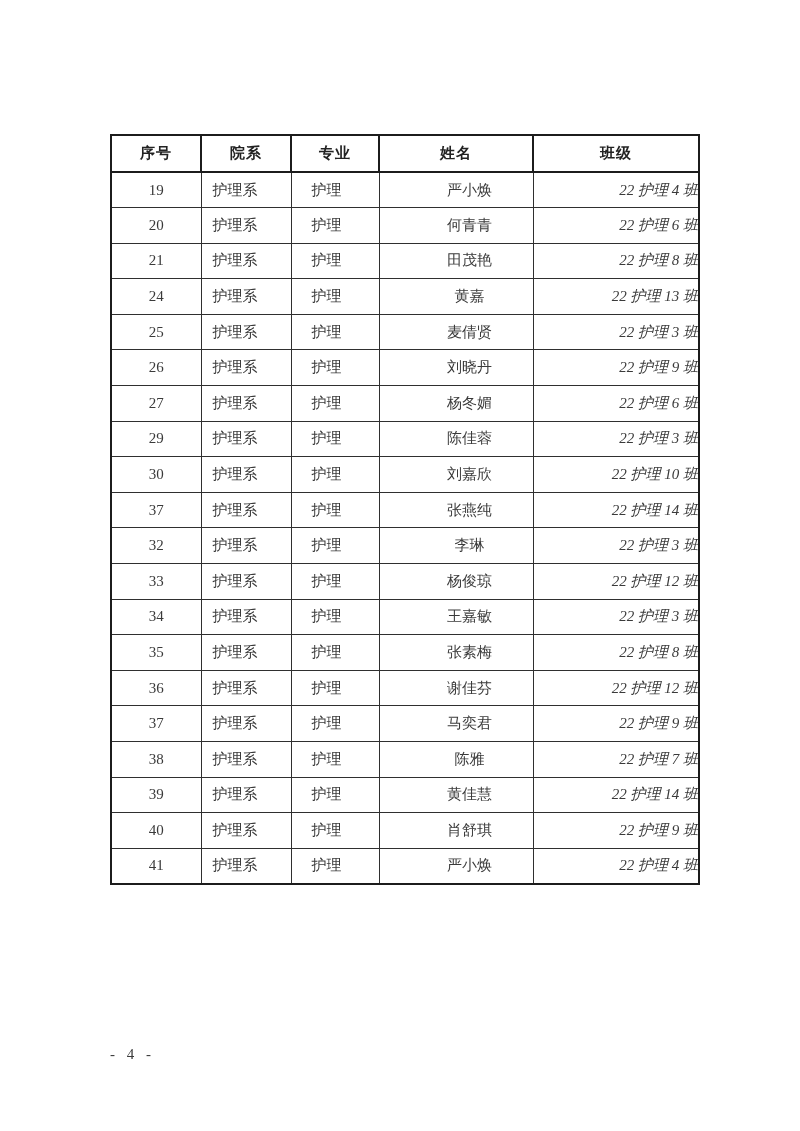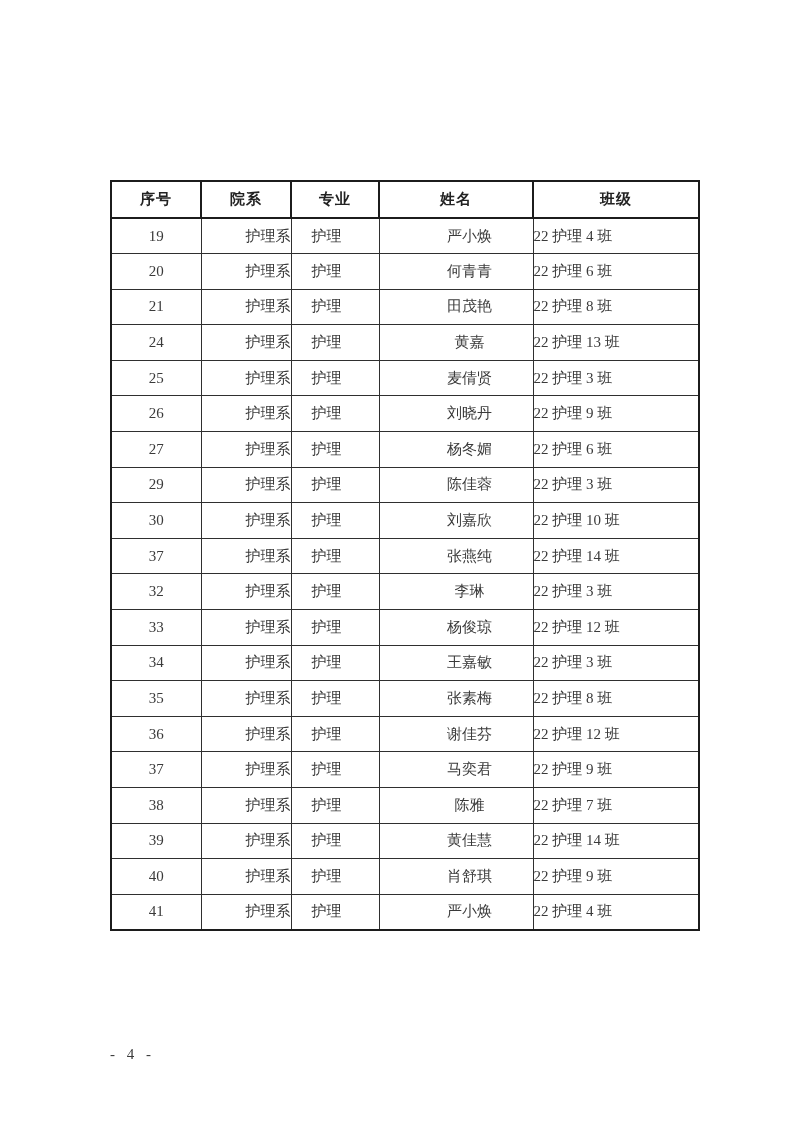--- a/index.html
+++ b/index.html
@@ -11,21 +11,20 @@
     background: #ffffff;
     font-family: "Liberation Serif", "DejaVu Serif", serif;
     color: #2e2e2e;
     overflow: hidden;
   }
   .table-wrap {
     position: absolute;
     left: 110px;
     top: 134px;
     width: 588px;
-    margin-top: 46px;
   }
   table.roster {
     width: 588px;
     border-collapse: collapse;
     table-layout: fixed;
     border: 2px solid #1c1c1c;
   }
   table.roster col.c0 { width: 90px; }
   table.roster col.c1 { width: 90px; }
   table.roster col.c2 { width: 88px; }
@@ -44,24 +43,24 @@
   table.roster td {
     border: 1px solid #2f2f2f;
     height: 35.6px;
     font-size: 15px;
     vertical-align: middle;
     color: #3a3a3a;
     white-space: nowrap;
     overflow: hidden;
   }
   table.roster td.col-0 { text-align: center; }
-  table.roster td.col-1 { text-align: right; padding-left: 2px; }
+  table.roster td.col-1 { text-align: left; padding-left: 11px; }
   table.roster td.col-2 { text-align: left; padding-left: 20px; }
   table.roster td.col-3 { text-align: center; padding-left: 27px; }
-  table.roster td.col-4 { text-align: left; }
+  table.roster td.col-4 { text-align: right; font-style: italic; }
   .page-number {
     position: absolute;
     left: 110px;
     top: 1046px;
     font-size: 15px;
     color: #3a3a3a;
     letter-spacing: 4px;
     font-family: "Liberation Serif", "DejaVu Serif", serif;
   }
 </style>

